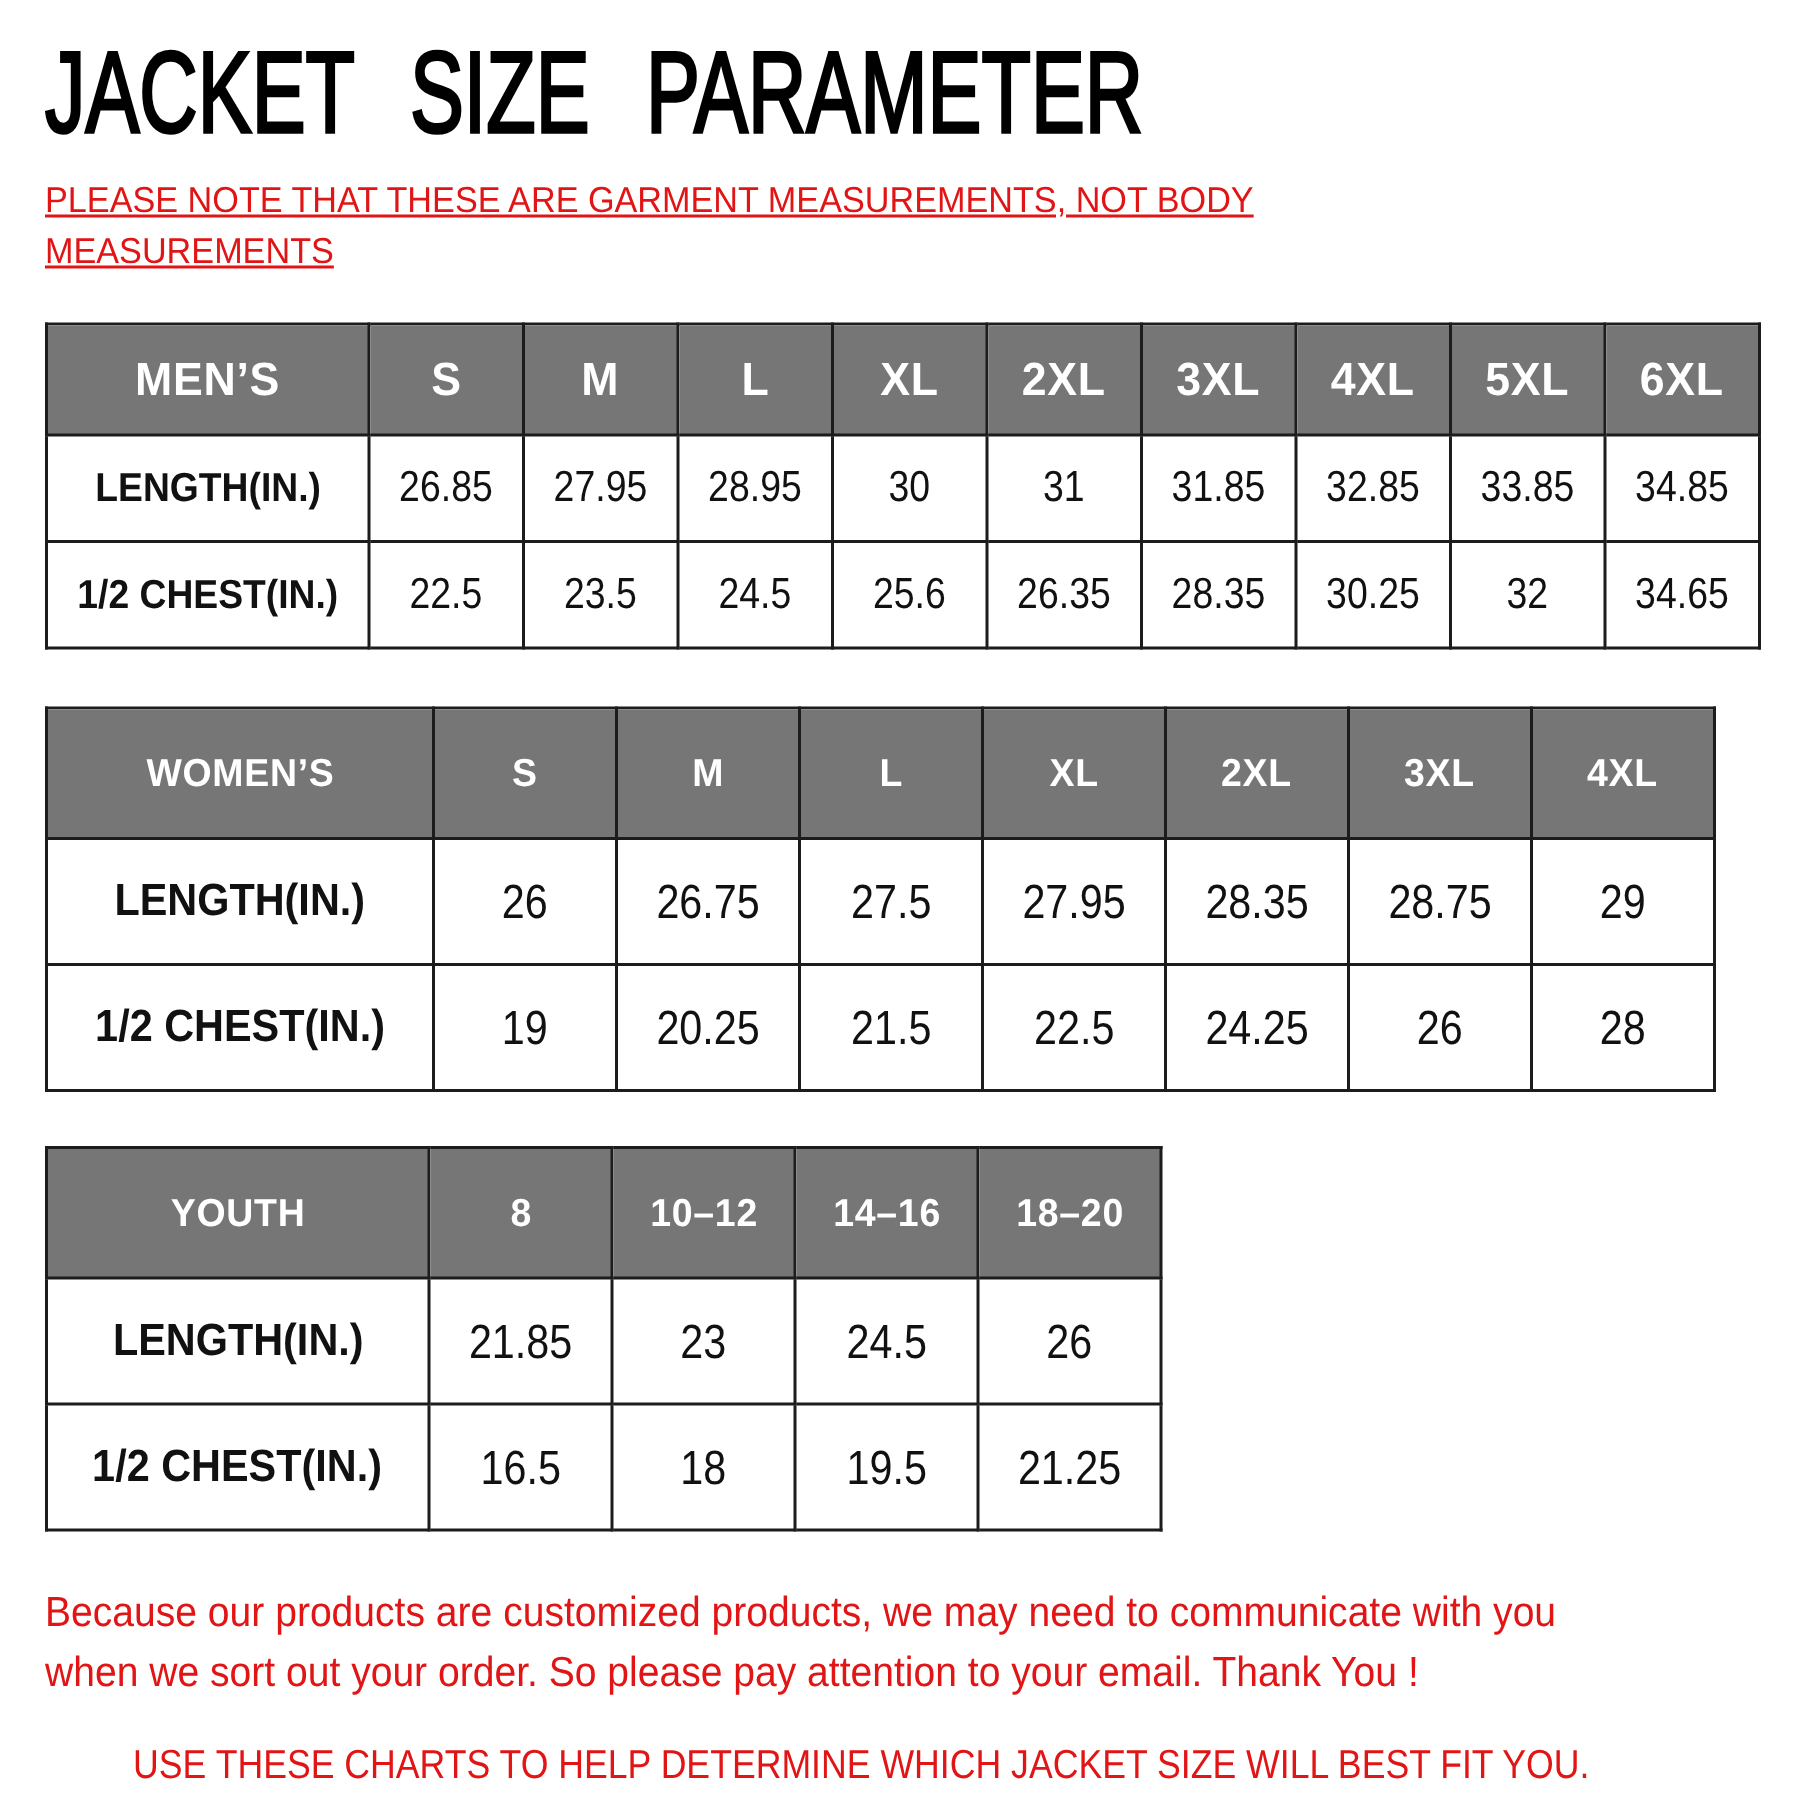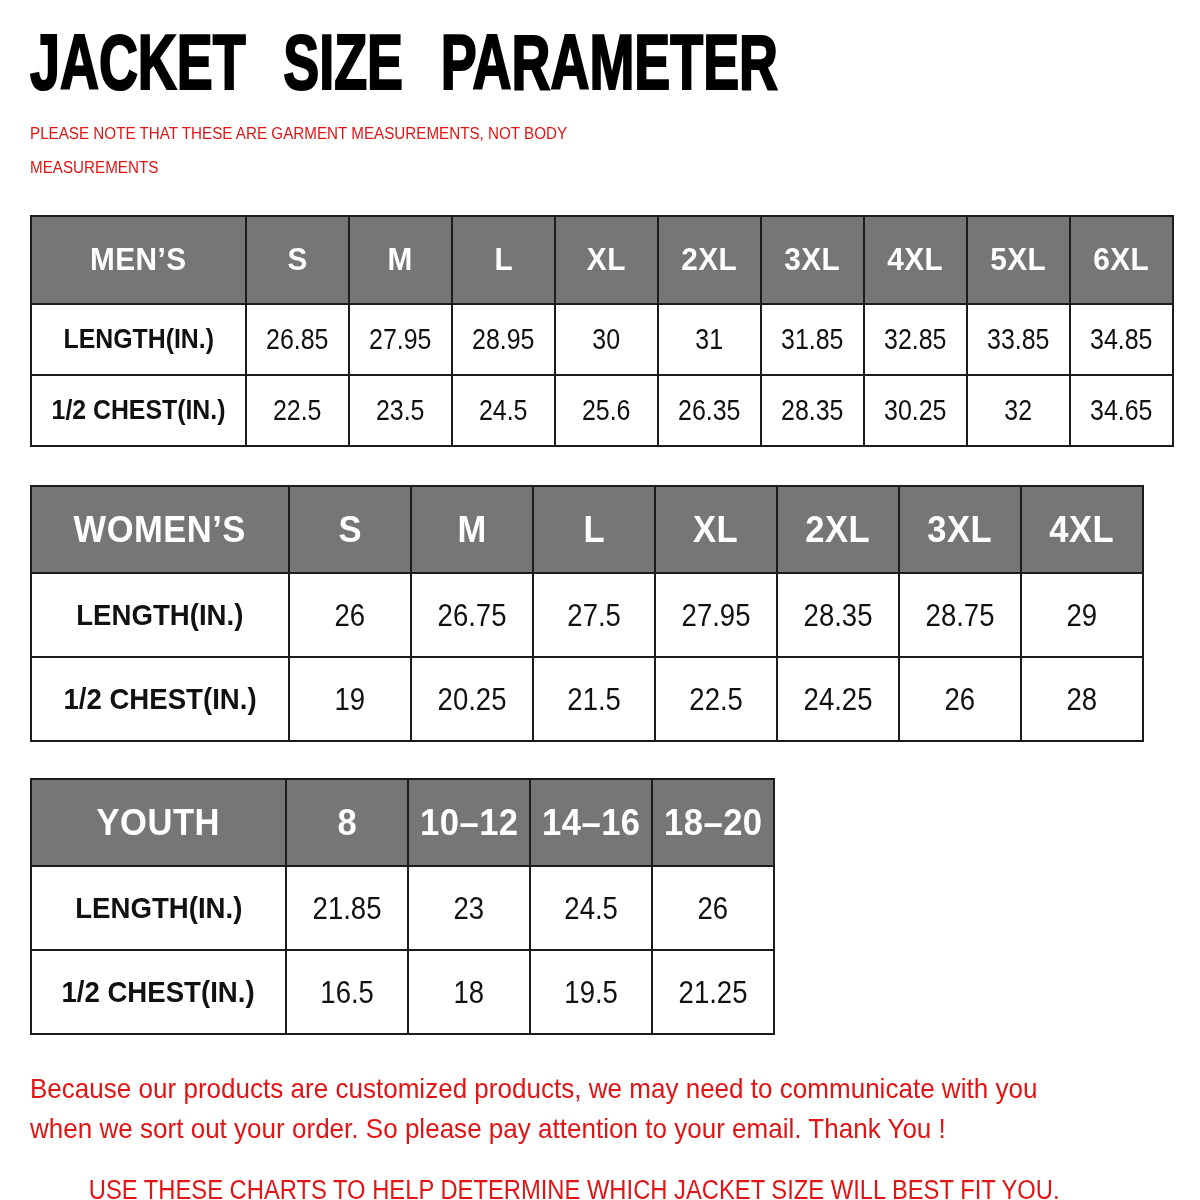--- a/index.html
+++ b/index.html
@@ -15,41 +15,42 @@
     height: 1200px;
     background: #ffffff;
     overflow: hidden;
   }
   .inner { padding: 24px 0 0 30px; }
 
   
   .title {
     margin: 0;
     font-size: 77px;
-    font-weight: 700;
+    font-weight: 400;
     line-height: 1.0;
     color: #000;
     white-space: nowrap;
   }
   .title .squeeze {
     display: inline-block;
     transform: scaleX(0.70);
     transform-origin: left center;
     letter-spacing: 0px;
     word-spacing: 0.42em;
     -webkit-text-stroke: 2.2px #000;
   }
 
   
   .note {
     margin-top: 16px;
-    font-size: 16px;
+    font-size: 24px;
     line-height: 34px;
     font-weight: 400;
     color: #e11515;
+    text-decoration: underline;
   }
   .note .line {
     transform: scaleX(0.95);
     transform-origin: left center;
   }
 
   
   table.size-table {
     border-collapse: collapse;
     table-layout: fixed;
@@ -65,25 +66,25 @@
   th.hd {
     background: #767676;
     color: #ffffff;
     font-weight: 700;
   }
   .mens { margin-top: 30px; }
   .womens { margin-top: 38px; }
   .youth { margin-top: 36px; border-radius: 30px; }
 
   .mens th.hd { font-size: 31px; }
-  .mens tr.hdr { height: 88px; }
+  .mens tr.hdr { height: 74px; }
   .mens tr.data { height: 71px; }
   .mens td { font-size: 29px; }
 
-  .womens th.hd, .youth th.hd { font-size: 36px; }
+  .womens th.hd, .youth th.hd { font-size: 26px; }
   .womens tr.hdr, .youth tr.hdr { height: 87px; }
   .womens tr.data, .youth tr.data { height: 84px; }
   .womens td, .youth td { font-size: 32px; }
 
   td.lbl { font-weight: 700; text-decoration: underline; }
   .mens td.lbl { font-size: 27px; }
   .womens td.lbl, .youth td.lbl { font-size: 30px; }
 
   .cellv {
     display: inline-block;

